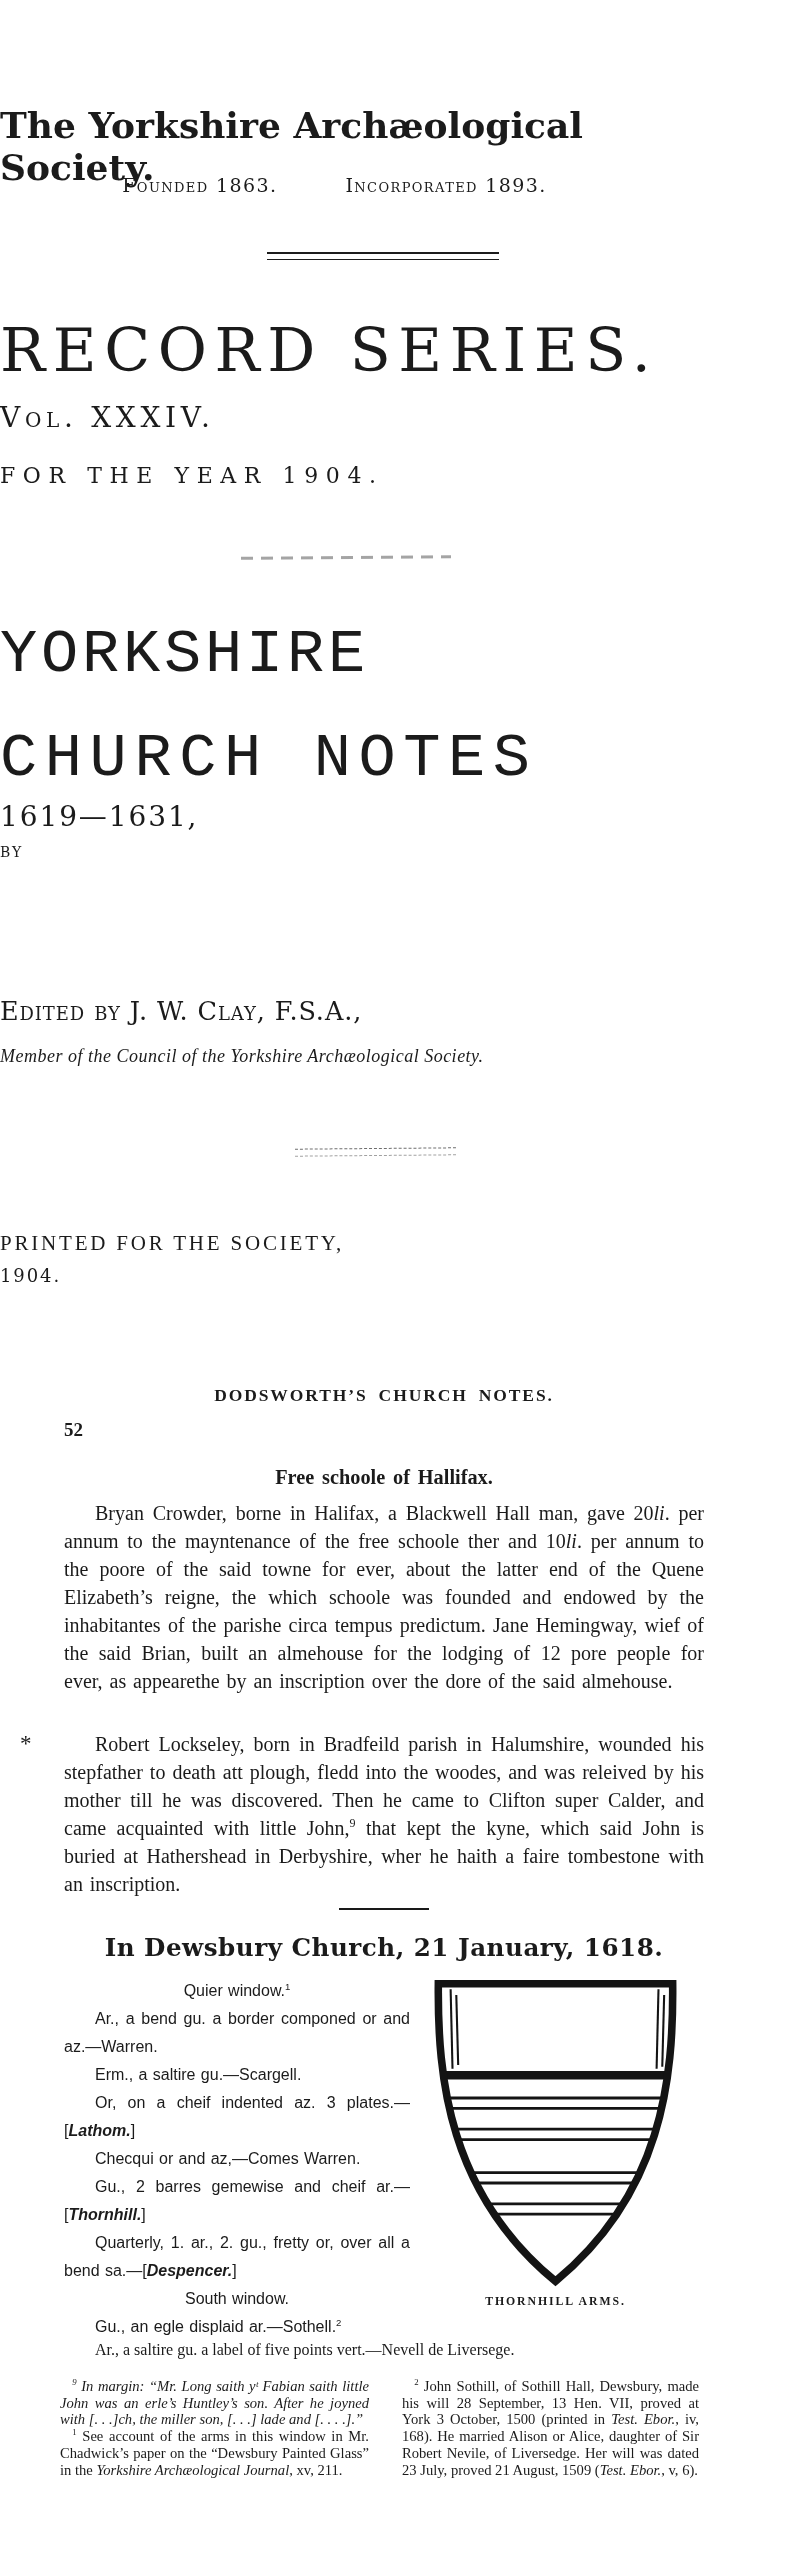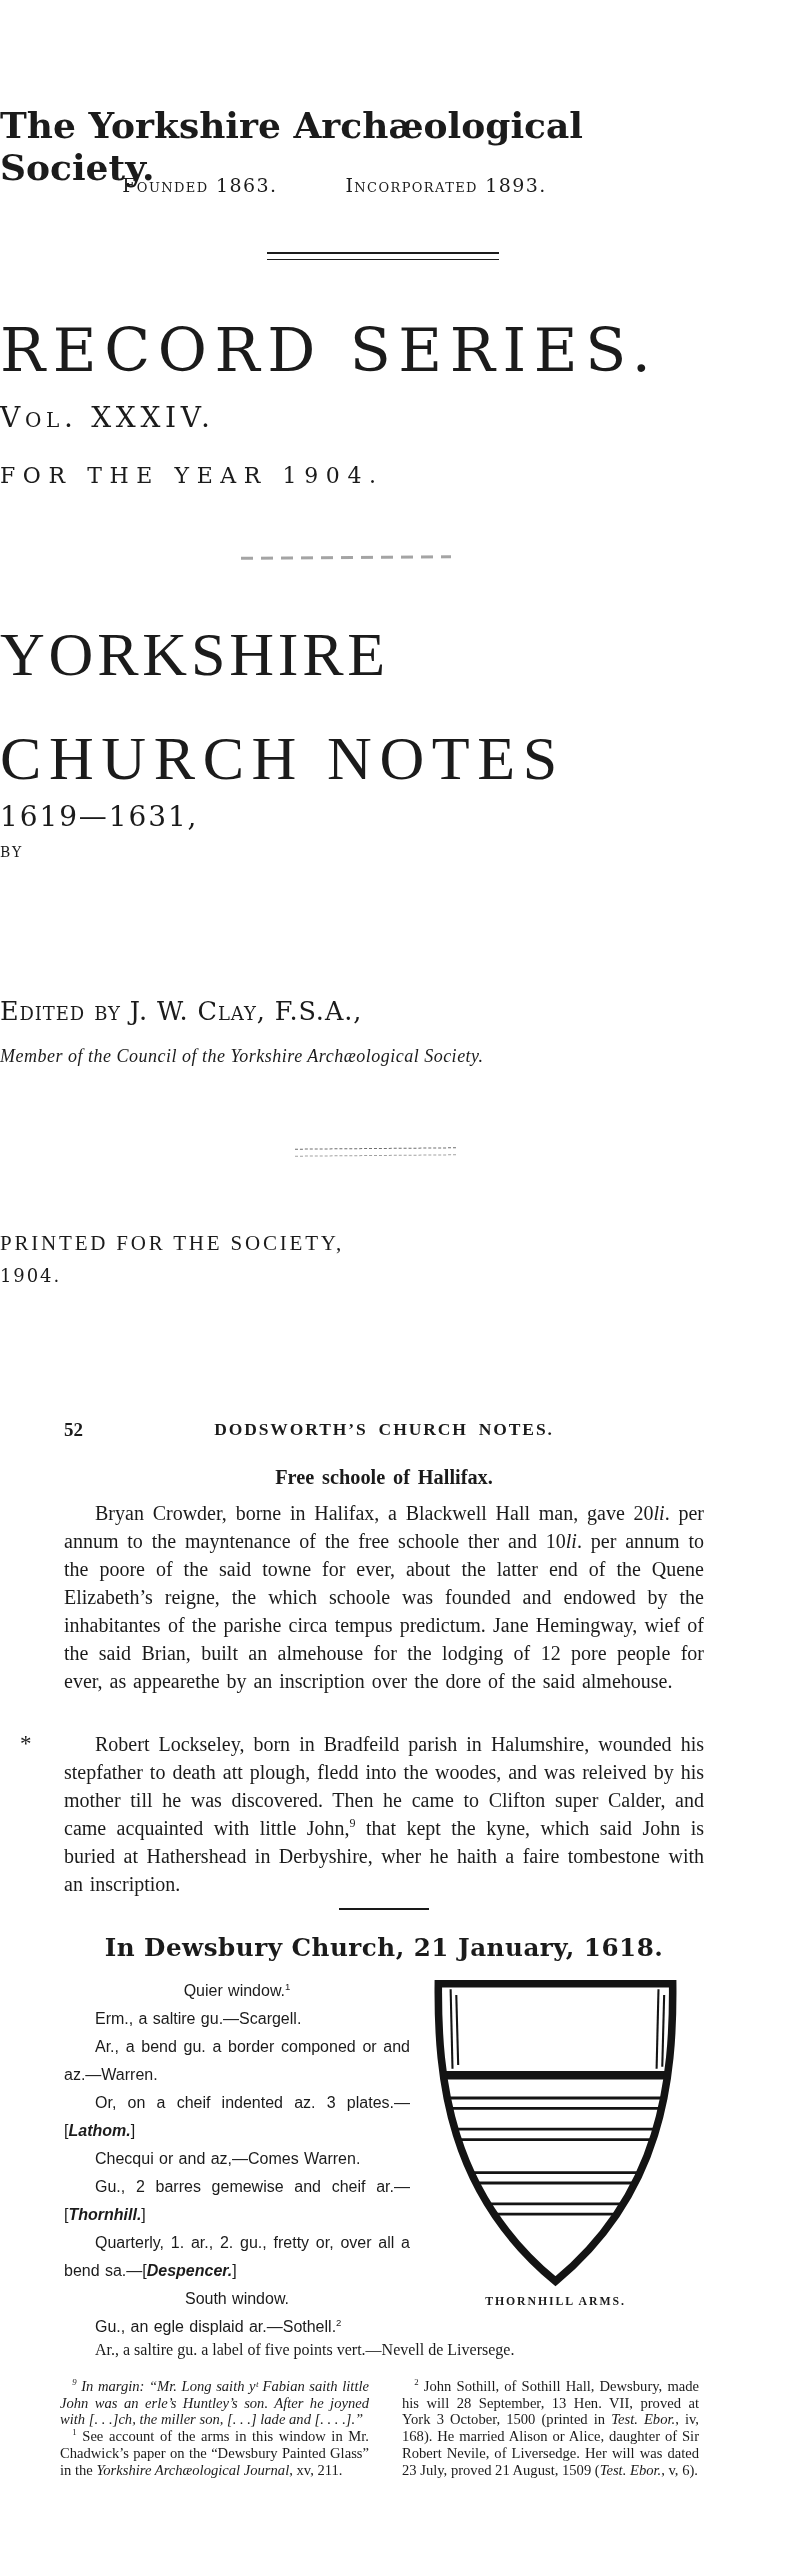--- a/index.html
+++ b/index.html
@@ -8,21 +8,21 @@
   .ctr{left:0;width:669px;text-align:left;}
   .col-ctr{left:64px;width:640px;text-align:center;}
   
   .blackletter{font-family:"DejaVu Serif",serif;font-weight:bold;letter-spacing:0px;}
   .society{font-size:36px;}
   .caps-sm{font-family:"DejaVu Serif",serif;font-variant:small-caps;font-size:19px;letter-spacing:1.4px;}
   .founded-row{display:flex;justify-content:center;gap:68px;}
   .series{font-family:"DejaVu Serif",serif;font-size:60px;letter-spacing:7.6px;font-weight:400;}
   .volume{font-family:"DejaVu Serif",serif;font-variant:small-caps;font-size:28px;letter-spacing:4.7px;}
   .yearline{font-family:"DejaVu Serif",serif;font-size:22px;letter-spacing:7.6px;}
-  .maintitle{font-family:Liberation Serif, serif;font-size:62px;letter-spacing:4.7px;font-weight:400;}
+  .maintitle{font-family:Liberation Mono, monospace;font-size:62px;letter-spacing:4.7px;font-weight:400;}
   .daterange{font-family:"DejaVu Serif",serif;font-size:28px;letter-spacing:1.9px;}
   .bylabel{font-family:"DejaVu Serif",serif;font-size:14px;letter-spacing:1.9px;}
   .author{font-family:"DejaVu Serif",serif;font-size:29px;letter-spacing:2.8px;}
   .editor{font-family:"DejaVu Serif",serif;font-variant:small-caps;font-size:25.5px;letter-spacing:0.9px;}
   .role{font-family:"Liberation Serif",serif;font-style:italic;font-size:18px;letter-spacing:0.5px;}
   .imprint{font-family:Liberation Serif, serif;font-size:21px;letter-spacing:2.8px;}
   .imprintyear{font-family:"DejaVu Serif",serif;font-size:18px;letter-spacing:1.9px;}
   
   .dbl-rule{height:4.7px;border-top:2.8px solid #1c1c1c;border-bottom:0.9px solid #1c1c1c;}
   .scribble{height:2.8px;background:repeating-linear-gradient(90deg,#5a5a5a 0 12.3px,transparent 12.3px 20px);opacity:.55;transform:rotate(-0.4deg);}
@@ -72,38 +72,38 @@
 
   <div class="abs ctr editor" style="top:996px;">Edited by J. W. Clay, F.S.A.,</div>
   <div class="abs ctr role" style="top:1046px;">Member of the Council of the Yorkshire Archæological Society.</div>
 
   <div class="abs dash-rule" style="left:295px;top:1148px;width:161px;"></div>
 
   <div class="abs ctr imprint" style="top:1231px;">PRINTED FOR THE SOCIETY,</div>
   <div class="abs ctr imprintyear" style="top:1265px;">1904.</div>
 
   <div class="abs pagenum" style="left:64px;top:1419px;">52</div>
-  <div class="abs col-ctr runhead" style="top:1419px;">DODSWORTH’S CHURCH NOTES.</div>
+  <div class="abs col-ctr runhead" style="top:1385px;">DODSWORTH’S CHURCH NOTES.</div>
 
   <div class="abs col-ctr subhead" style="top:1466px;">Free schoole of Hallifax.</div>
 
   <p class="abs body-par" style="left:64px;top:1499px;width:640px;">Bryan Crowder, borne in Halifax, a Blackwell Hall man, gave 20<i>li</i>. per annum to the mayntenance of the free schoole ther and 10<i>li</i>. per annum to the poore of the said towne for ever, about the latter end of the Quene Elizabeth’s reigne, the which schoole was founded and endowed by the inhabitantes of the parishe circa tempus predictum. Jane Hemingway, wief of the said Brian, built an almehouse for the lodging of 12 pore people for ever, as appearethe by an inscription over the dore of the said almehouse.</p>
 
   <span class="abs margin-star" style="left:20px;top:1731px;">*</span>
 
   <p class="abs body-par" style="left:64px;top:1730px;width:640px;">Robert Lockseley, born in Bradfeild parish in Halumshire, wounded his stepfather to death att plough, fledd into the woodes, and was releived by his mother till he was discovered.  Then he came to Clifton super Calder, and came acquainted with little John,<sup>9</sup> that kept the kyne, which said John is buried at Hathershead in Derbyshire, wher he haith a faire tombestone with an inscription.</p>
 
   <div class="abs short-rule" style="left:339px;top:1908px;width:90px;"></div>
 
   <div class="abs col-ctr bl-head" style="top:1933px;">In Dewsbury Church, 21 January, 1618.</div>
 
   <div class="abs entries" style="left:64px;top:1977px;width:346px;">
     <p class="center">Quier window.<sup>1</sup></p>
+    <p>Ar., a bend gu. a border componed or and az.—Warren.</p>
     <p>Erm., a saltire gu.—Scargell.</p>
-    <p>Ar., a bend gu. a border componed or and az.—Warren.</p>
     <p>Or, on a cheif indented az. 3 plates.—[<b><i>Lathom.</i></b>]</p>
     <p>Checqui or and az,—Comes Warren.</p>
     <p>Gu., 2 barres gemewise and cheif ar.—[<b><i>Thornhill.</i></b>]</p>
     <p>Quarterly, 1. ar., 2. gu., fretty or, over all a bend sa.—[<b><i>Despencer.</i></b>]</p>
     <p class="center">South window.</p>
     <p>Gu., an egle displaid ar.—Sothell.<sup>2</sup></p>
   </div>
 
   <svg class="abs" style="left:427px;top:1974px;" width="257" height="316" viewBox="0 0 272 334">
     <defs>

